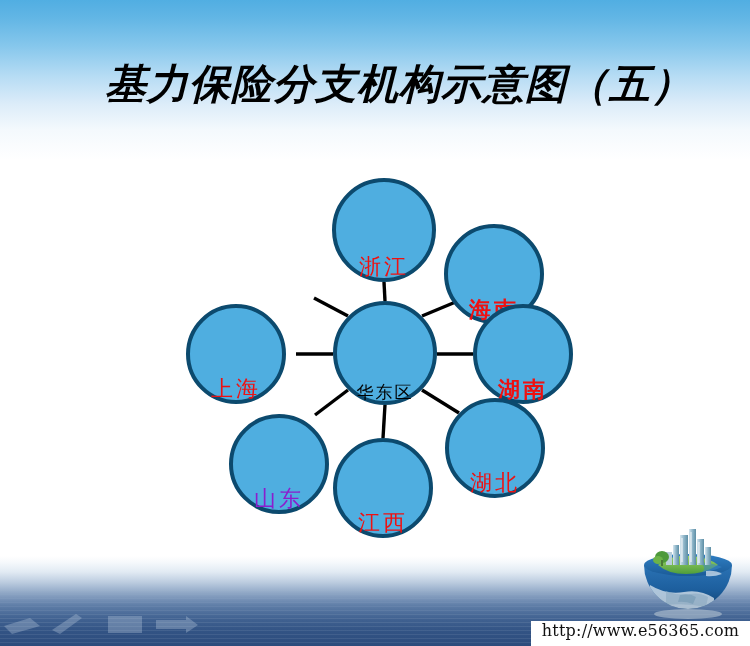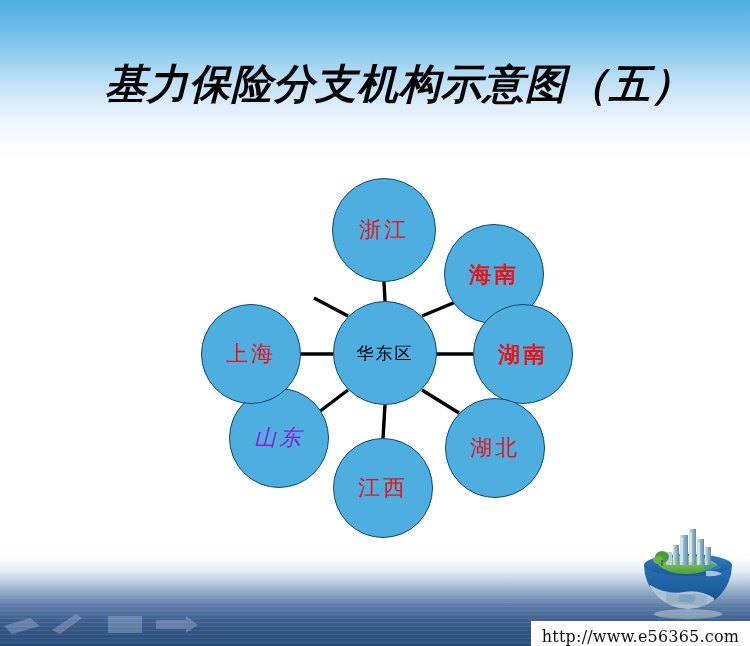--- a/index.html
+++ b/index.html
@@ -108,23 +108,23 @@
     position: absolute;
     left: 0; top: 0;
     width: 420px;
     height: 360px;
   }
   .node {
     position: absolute;
     box-sizing: border-box;
     border-radius: 50%;
     background: #4FAEE0;
-    border: 1px solid #0c4a6e;
+    border: 4px solid #0c4a6e;
     display: flex;
-    align-items: center;
+    align-items: flex-end;
     justify-content: center;
     font-family: "DejaVu Serif", "Liberation Serif", serif;
     letter-spacing: 3px;
     text-align: center;
     line-height: 1;
   }
   .node .label { display: block; }
   .node-center {
     color: #000000;
     font-size: 17px;
@@ -147,21 +147,21 @@
 
   
   .watermark {
     position: absolute;
     left: 531px;
     top: 621px;
     width: 219px;
     height: 25px;
     background: #ffffff;
     display: flex;
-    align-items: flex-end;
+    align-items: flex-start;
     justify-content: center;
     font-family: "DejaVu Serif", "Liberation Serif", serif;
     font-size: 16px;
     color: #111111;
     letter-spacing: .2px;
   }
 </style>
 </head>
 <body>
 
@@ -208,25 +208,25 @@
     </div>
 
     <div class="node node-satellite" style="left:270px; top:230px; width:100px; height:100px;">
       <span class="label">湖北</span>
     </div>
 
     <div class="node node-satellite" style="left:158px; top:270px; width:100px; height:100px;">
       <span class="label">江西</span>
     </div>
 
-    <div class="node node-satellite is-alt" style="left:54px; top:220px; width:100px; height:100px;font-style:italic;">
+    <div class="node node-satellite is-alt" style="left:54px; top:246px; width:100px; height:100px;">
       <span class="label">山东</span>
     </div>
 
-    <div class="node node-satellite" style="left:26px; top:136px; width:100px; height:100px;">
+    <div class="node node-satellite" style="left:11px; top:136px; width:100px; height:100px;">
       <span class="label">上海</span>
     </div>
 
 
     <div class="node node-center" style="left:158px; top:133px; width:104px; height:104px;">
       <span class="label">华东区</span>
     </div>
 
   </div>
 

